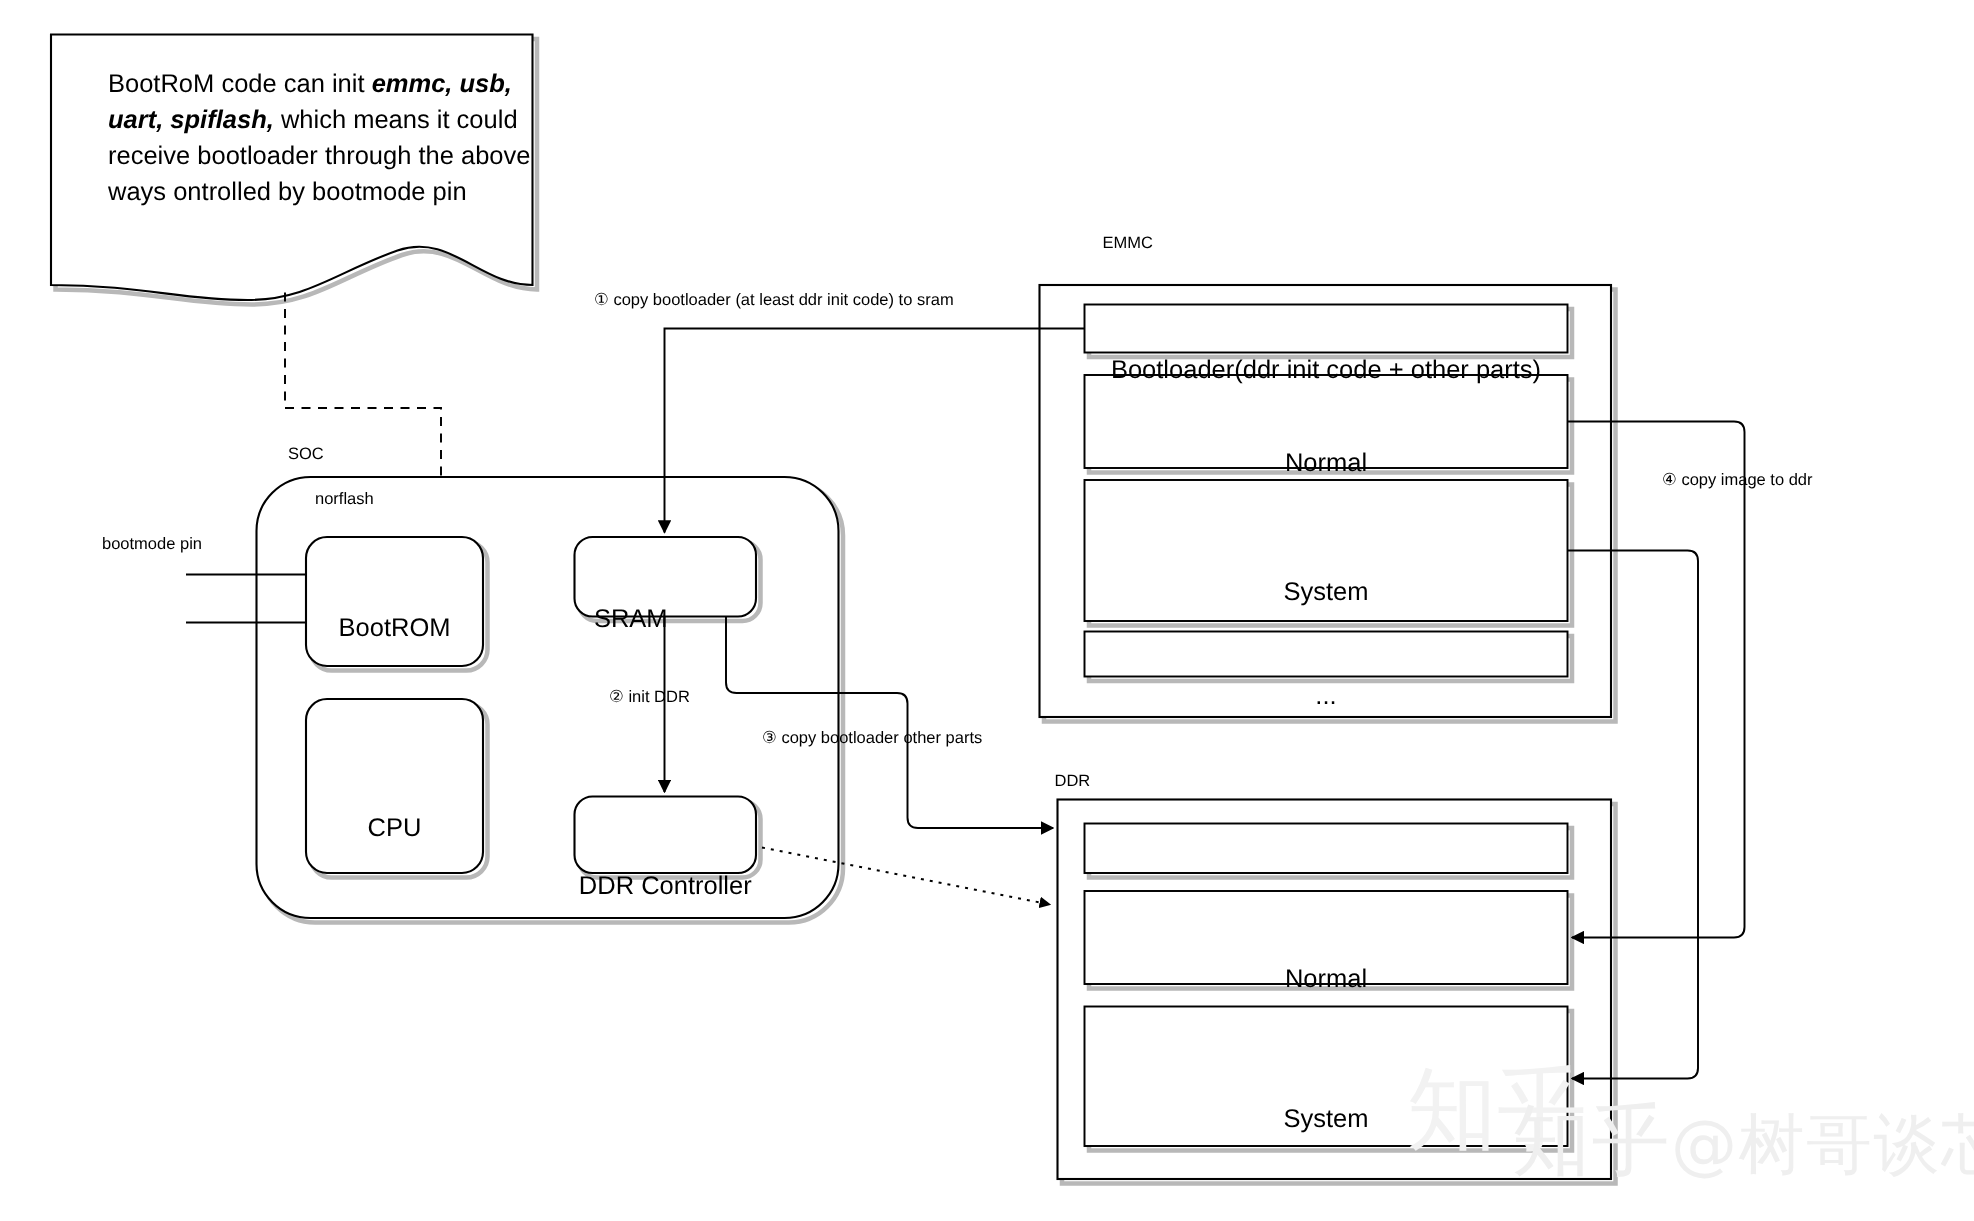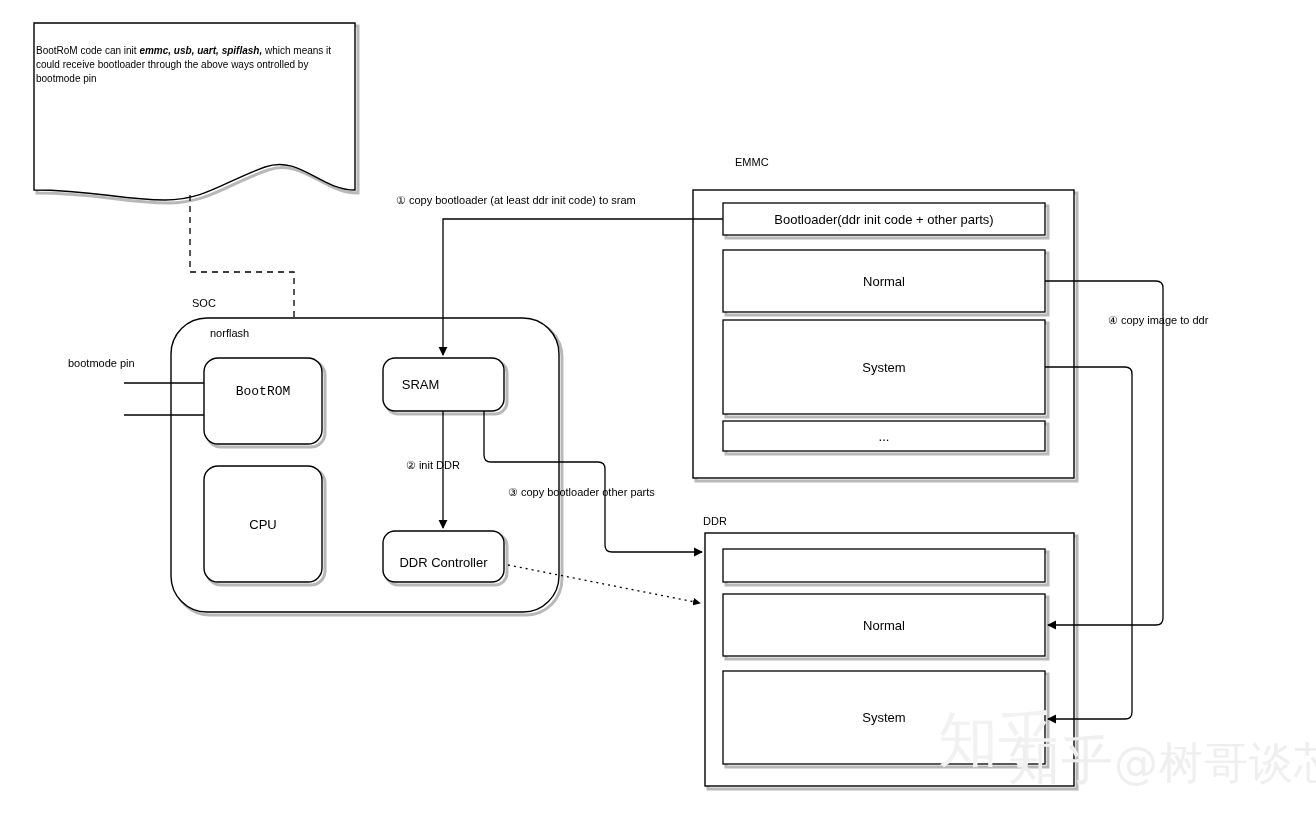--- a/index.html
+++ b/index.html
@@ -31,32 +31,34 @@
     line-height: 1.25;
     color: #000;
     white-space: nowrap;
     pointer-events: none;
   }
   .boxlabel {
     position: absolute;
     display: flex;
     align-items: center;
     justify-content: center;
-    font-size: 13px;
+    font-size: 17px;
     color: #000;
     text-align: center;
+    margin-top: 28px;
   }
   .note-text {
     position: absolute;
     left: 36px;
     top: 44px;
     width: 310px;
-    font-size: 10px;
+    font-size: 17px;
     line-height: 1.42;
     color: #000;
+    padding-left: 36px;
   }
   .note-text b {
     font-weight: bold;
     font-style: italic;
   }
   .wm-zhihu {
     position: absolute;
     left: 1008px;
     top: 726px;
     font-size: 52px;
@@ -211,21 +213,21 @@
   <div class="note-text">
     <span>BootRoM code can init </span><b>emmc, usb, uart, spiflash,</b><span> which means it could receive bootloader through the above ways ontrolled by bootmode pin</span>
   </div>
 
   <div class="lbl" style="left:68px; top:357px;">bootmode pin</div>
 
   <div class="lbl" style="left:192px; top:297px;">SOC</div>
 
   <div class="lbl" style="left:210px; top:327px;">norflash</div>
 
-  <div class="boxlabel" style="left:204px; top:358px; width:118px; height:66px;font-family:Liberation Mono, monospace;">BootROM</div>
+  <div class="boxlabel" style="left:204px; top:358px; width:118px; height:66px;">BootROM</div>
 
   <div class="boxlabel" style="left:204px; top:466px; width:118px; height:116px;">CPU</div>
 
   <div class="boxlabel" style="left:360px; top:358px; width:121px; height:53px;">SRAM</div>
 
   <div class="boxlabel" style="left:383px; top:531px; width:121px; height:63px;">DDR Controller</div>
 
   <div class="lbl" style="left:396px; top:194px;">① copy bootloader (at least ddr init code) to sram</div>
 
   <div class="lbl" style="left:406px; top:459px;">② init DDR</div>

